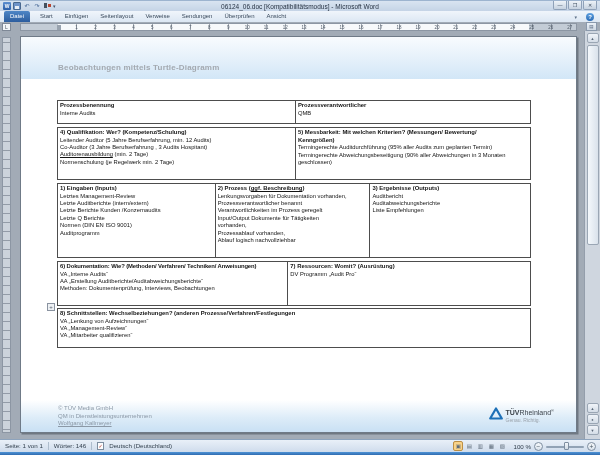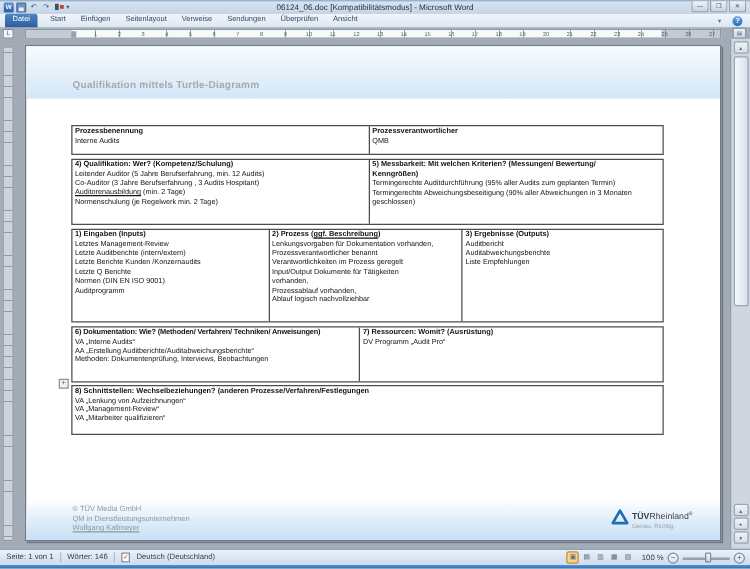--- a/index.html
+++ b/index.html
@@ -227,21 +227,21 @@
         </div>
     </div>
     <div class="ruler-toggle">▤</div>
   </div>
 
   <div class="docarea">
     <div class="vruler"></div>
 
     <div class="page">
       <div class="band-top"></div>
-      <div class="doc-title">Qualifikation mittels Turtle-Diagramm</div>
+      <div class="doc-title">Beobachtungen mittels Turtle-Diagramm</div>
 
       <div class="tbl t1">
         <div class="cell w50a">
           <div class="hdr">Prozessbenennung</div>
           <div class="ln">Interne Audits</div>
         </div>
         <div class="cell w50b">
           <div class="hdr">Prozessverantwortlicher</div>
           <div class="ln">QMB</div>
         </div>

